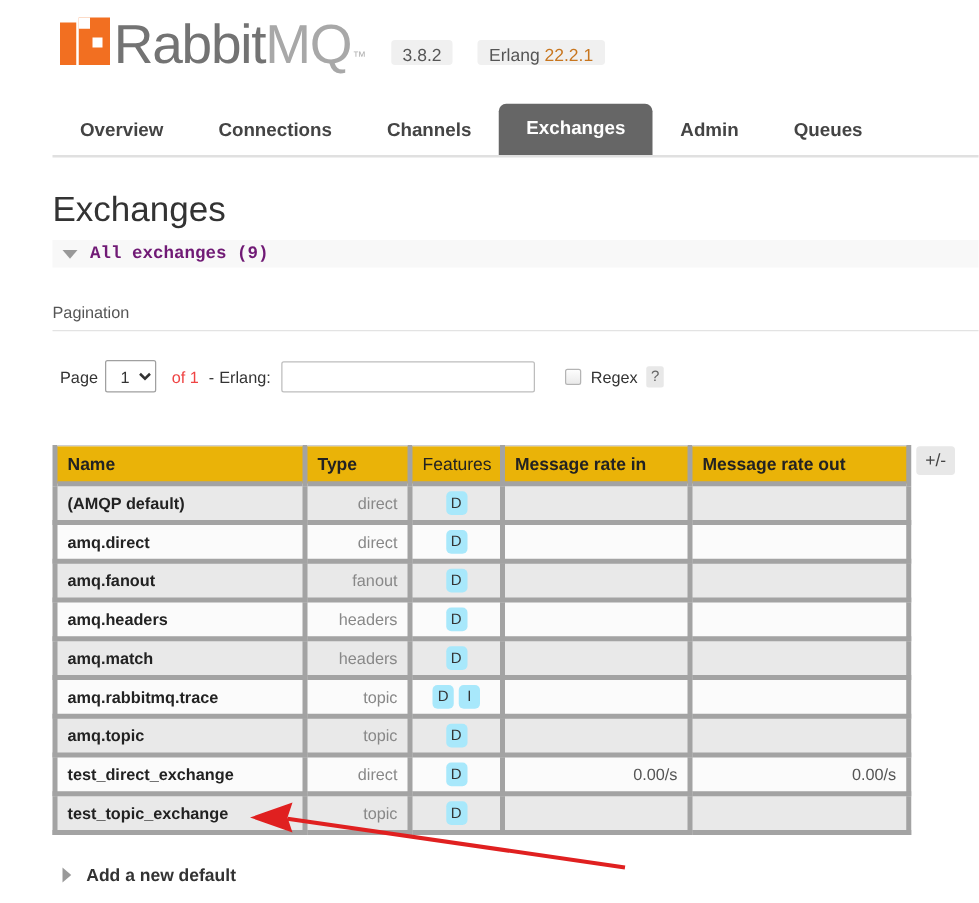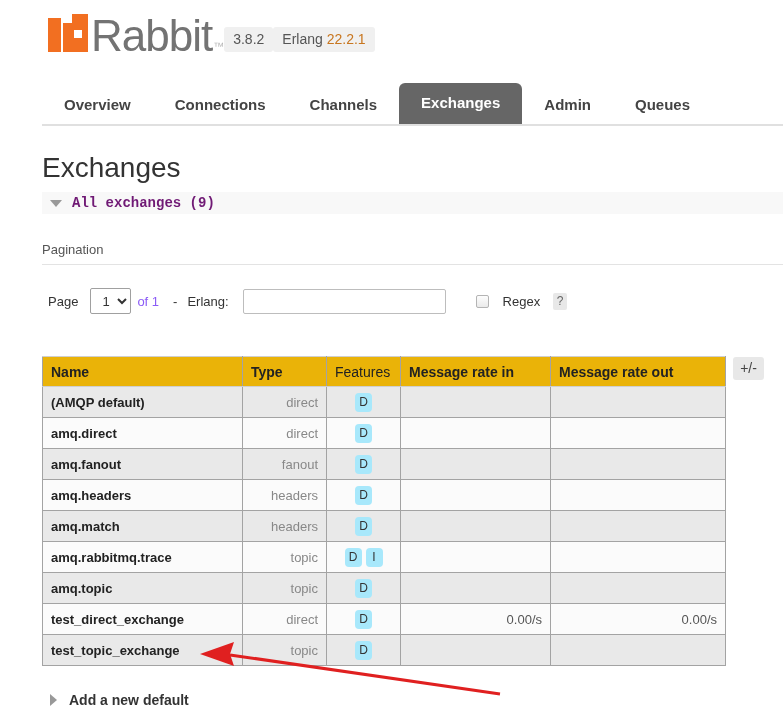--- a/index.html
+++ b/index.html
@@ -80,22 +80,23 @@
     font-size: 11px;
     color: #b5b5b5;
     line-height: 11px;
     margin-left: 1px;
     margin-bottom: 6px;
   }
   .version-pill {
     background: #f0f0f0;
     color: #555555;
     font-size: 14px;
-    padding: 4px 9px 5px 9px;
+    padding: 4px 9px 0 9px;
     border-radius: 3px;
+    margin-left: 20px;
     margin-bottom: 6px;
     white-space: nowrap;
   }
   .version-pill .erl-ver { color: #c8761f; }
 
   
   #navbar {
     position: absolute;
     left: 42px;
     top: 84px;
@@ -190,41 +191,41 @@
     height: 1px;
     background: #e3e3e3;
   }
   #pagination-controls {
     position: absolute;
     left: 48px;
     top: 286px;
     display: flex;
     align-items: center;
     height: 30px;
-    gap: 6px;
   }
   .pg-label {
     font-size: 13px;
     color: #333333;
     margin-right: 6px;
   }
   .pg-select {
     font-family: "Liberation Sans", sans-serif;
     font-size: 13px;
     color: #333333;
     background: #ffffff;
     border: 1px solid #a0a0a0;
     border-radius: 2px;
     padding: 3px 4px 3px 7px;
     height: 26px;
     box-sizing: border-box;
   }
   .pg-of {
     font-size: 13px;
-    color: #8b5cf6;
+    color: #ef4444;
+    margin-left: 12px;
     margin-right: 8px;
   }
   .pg-dash {
     font-size: 13px;
     color: #333333;
     margin-right: 4px;
   }
   .pg-filter-label {
     font-size: 13px;
     color: #333333;
@@ -274,21 +275,21 @@
   #exchanges-table {
     position: absolute;
     left: 42px;
     top: 356px;
     width: 683px;
     border-collapse: collapse;
     table-layout: fixed;
     background: #ffffff;
   }
   #exchanges-table th, #exchanges-table td {
-    border: 1px solid #a3a3a3;
+    border: 4px solid #a3a3a3;
     padding: 0 8px;
     height: 31px;
     box-sizing: border-box;
     vertical-align: middle;
   }
   #exchanges-table thead th {
     background: #eab308;
     border-top: 1px solid #cfcfcf;
     border-bottom: 1px solid #cfcfcf;
     font-size: 14px;
@@ -383,20 +384,21 @@
 
 <div id="header">
   <div id="logo-block">
     <div class="logo-mark">
       <div class="lm-left"></div>
       <div class="lm-right"></div>
       <div class="lm-notch"></div>
       <div class="lm-dot"></div>
     </div>
     <span class="logo-rabbit">Rabbit</span>
+    <span class="logo-mq">MQ</span>
     <span class="logo-tm">™</span>
     <span class="version-pill">3.8.2</span>
     <span class="version-pill"><span>Erlang</span> <span class="erl-ver">22.2.1</span></span>
   </div>
 </div>
 
 <div id="navbar">
   <ul id="navtabs">
     <li class="nav-tab">Overview</li>
     <li class="nav-tab">Connections</li>

